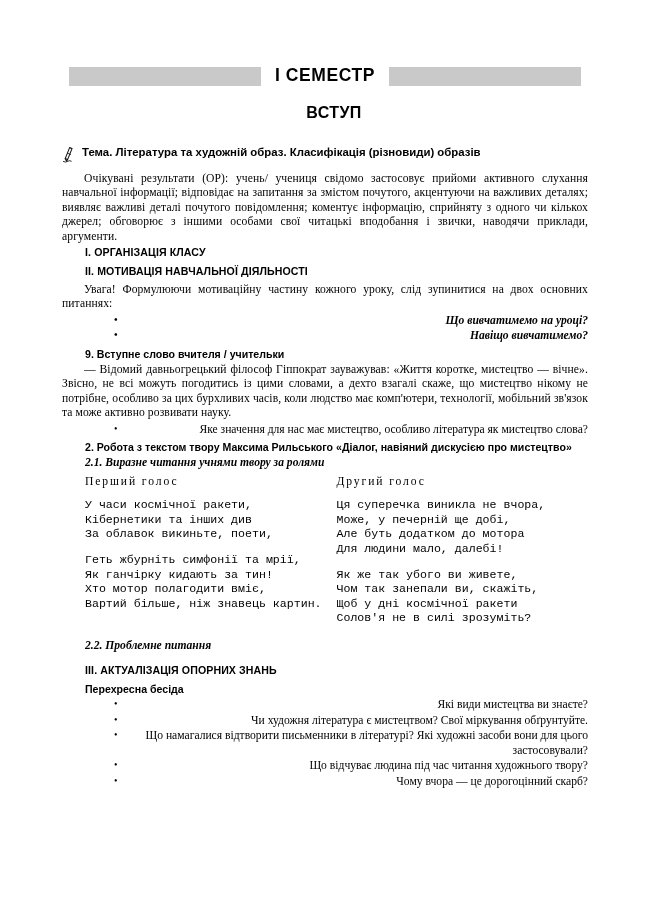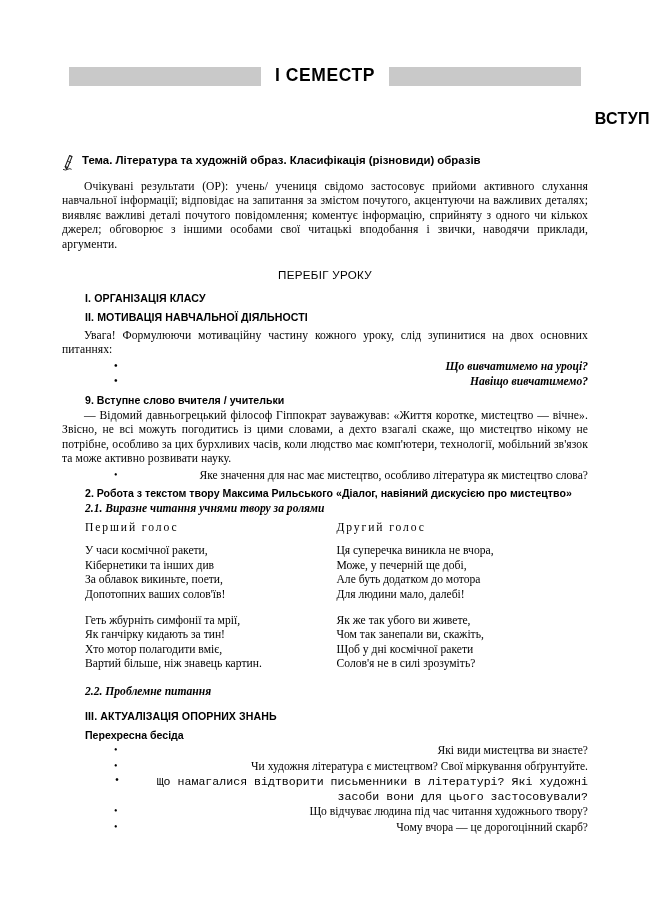--- a/index.html
+++ b/index.html
@@ -40,35 +40,35 @@
     font-size: 17.5px;
     letter-spacing: 0.6px;
     padding: 0 14px;
     white-space: nowrap;
     line-height: 1;
   }
 
   
   .doc-title {
     position: absolute;
-    left: 0; top: 110px;
-    width: 650px;
-    text-align: right;
+    left: 0; top: 104px;
+    width: 650px;
+    text-align: center;
     font-family: "Liberation Sans", sans-serif;
     font-weight: bold;
     font-size: 16px;
     letter-spacing: 0.4px;
     padding-left: 18px;
   }
 
   
   .content {
     position: absolute;
     left: 62px;
-    top: 152px;
+    top: 144px;
     width: 526px;
   }
 
   
   .theme-row {
     display: flex;
     align-items: flex-start;
     gap: 4px;
     margin-bottom: 9px;
   }
@@ -149,21 +149,21 @@
     margin-bottom: 1px;
     text-align: right;
   }
   ul.bullets li::before {
     content: "\2022";
     position: absolute;
     left: 0;
     top: -1px;
     font-size: 10px;
   }
-  ul.bullets li.wrap { padding-right: 0; font-family: Liberation Mono, monospace; }
+  ul.bullets li.wrap { padding-right: 0; }
   ul.bullets.italic-bold li {
     font-weight: bold;
     font-style: italic;
   }
   ul.bullets.indent-more { padding-left: 52px; }
 
   
   .verse-wrap {
     display: flex;
     padding-left: 23px;
@@ -173,21 +173,21 @@
   .voice-label {
     font-family: "Liberation Serif", serif;
     font-size: 11.6px;
     letter-spacing: 1.9px;
     margin-bottom: 10px;
   }
   .verse-stanza {
     margin-bottom: 11px;
   }
   .verse-line {
-    font-family: Liberation Serif, serif;
+    font-family: Liberation Mono, monospace;
     font-size: 11.6px;
     line-height: 14.6px;
     white-space: nowrap;
   }
 
   .blk { margin-top: 12px; }
 </style>
 </head>
 <body>
 
@@ -213,21 +213,20 @@
             <path d="M7.0 8.0 L11.0 9.6" stroke-width="0.8"></path>
             <path d="M3.0 16.4 q2.6 1.4 5.0 -0.2 q2.0 -1.2 3.6 0.2" stroke-width="0.9"></path>
           </g>
         </svg>
       </span>
       <span class="theme-text">Тема. Література та художній образ. Класифікація (різновиди) образів</span>
     </div>
 
     <p class="para">Очікувані результати (ОР): учень/ учениця свідомо застосовує прийоми активного слухання навчальної інформації; відповідає на запитання за змістом почутого, акцентуючи на важливих деталях; виявляє важливі деталі почутого повідомлення; коментує інформацію, сприйняту з одного чи кількох джерел; обговорює з іншими особами свої читацькі вподобання і звички, наводячи приклади, аргументи.</p>
 
-    <div class="centered-head">ПЕРЕБІГ УРОКУ</div>
 
     <div class="roman-head">I. ОРГАНІЗАЦІЯ КЛАСУ</div>
     <div class="roman-head tight">II. МОТИВАЦІЯ НАВЧАЛЬНОЇ ДІЯЛЬНОСТІ</div>
 
     <p class="para">Увага! Формулюючи мотиваційну частину кожного уроку, слід зупинитися на двох основних питаннях:</p>
 
     <ul class="bullets italic-bold indent-more">
       <li>Що вивчатимемо на уроці?</li>
       <li>Навіщо вивчатимемо?</li>
     </ul>
@@ -243,21 +242,20 @@
     <div class="num-head">2. Робота з текстом твору Максима Рильського «Діалог, навіяний дискусією про мистецтво»</div>
     <div class="sub-head-italic">2.1. Виразне читання учнями твору за ролями</div>
 
     <div class="verse-wrap">
       <div class="verse-col">
         <div class="voice-label">Перший голос</div>
         <div class="verse-stanza">
           <div class="verse-line">У часи космічної ракети,</div>
           <div class="verse-line">Кібернетики та інших див</div>
           <div class="verse-line">За облавок викиньте, поети,</div>
-          <div class="verse-line">Допотопних ваших солов'їв!</div>
         </div>
         <div class="verse-stanza">
           <div class="verse-line">Геть жбурніть симфонії та мрії,</div>
           <div class="verse-line">Як ганчірку кидають за тин!</div>
           <div class="verse-line">Хто мотор полагодити вміє,</div>
           <div class="verse-line">Вартий більше, ніж знавець картин.</div>
         </div>
       </div>
       <div class="verse-col">
         <div class="voice-label">Другий голос</div>

